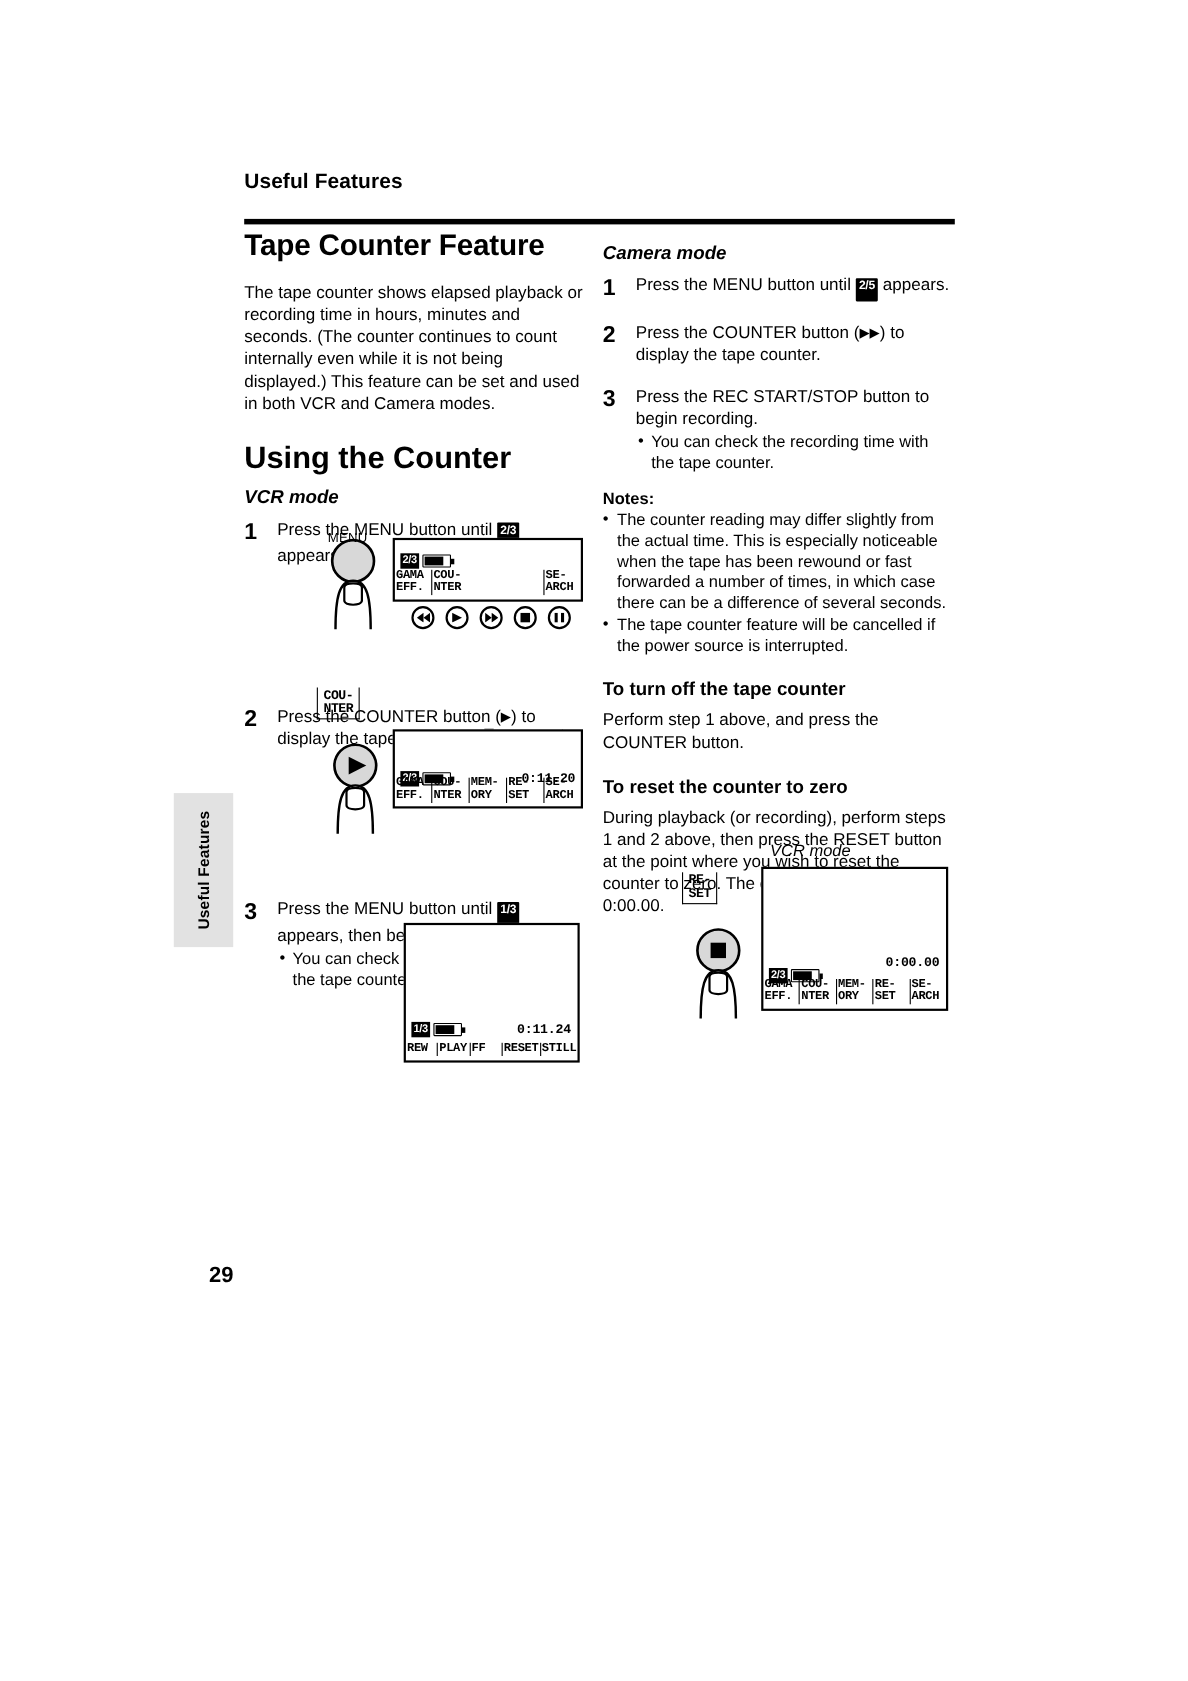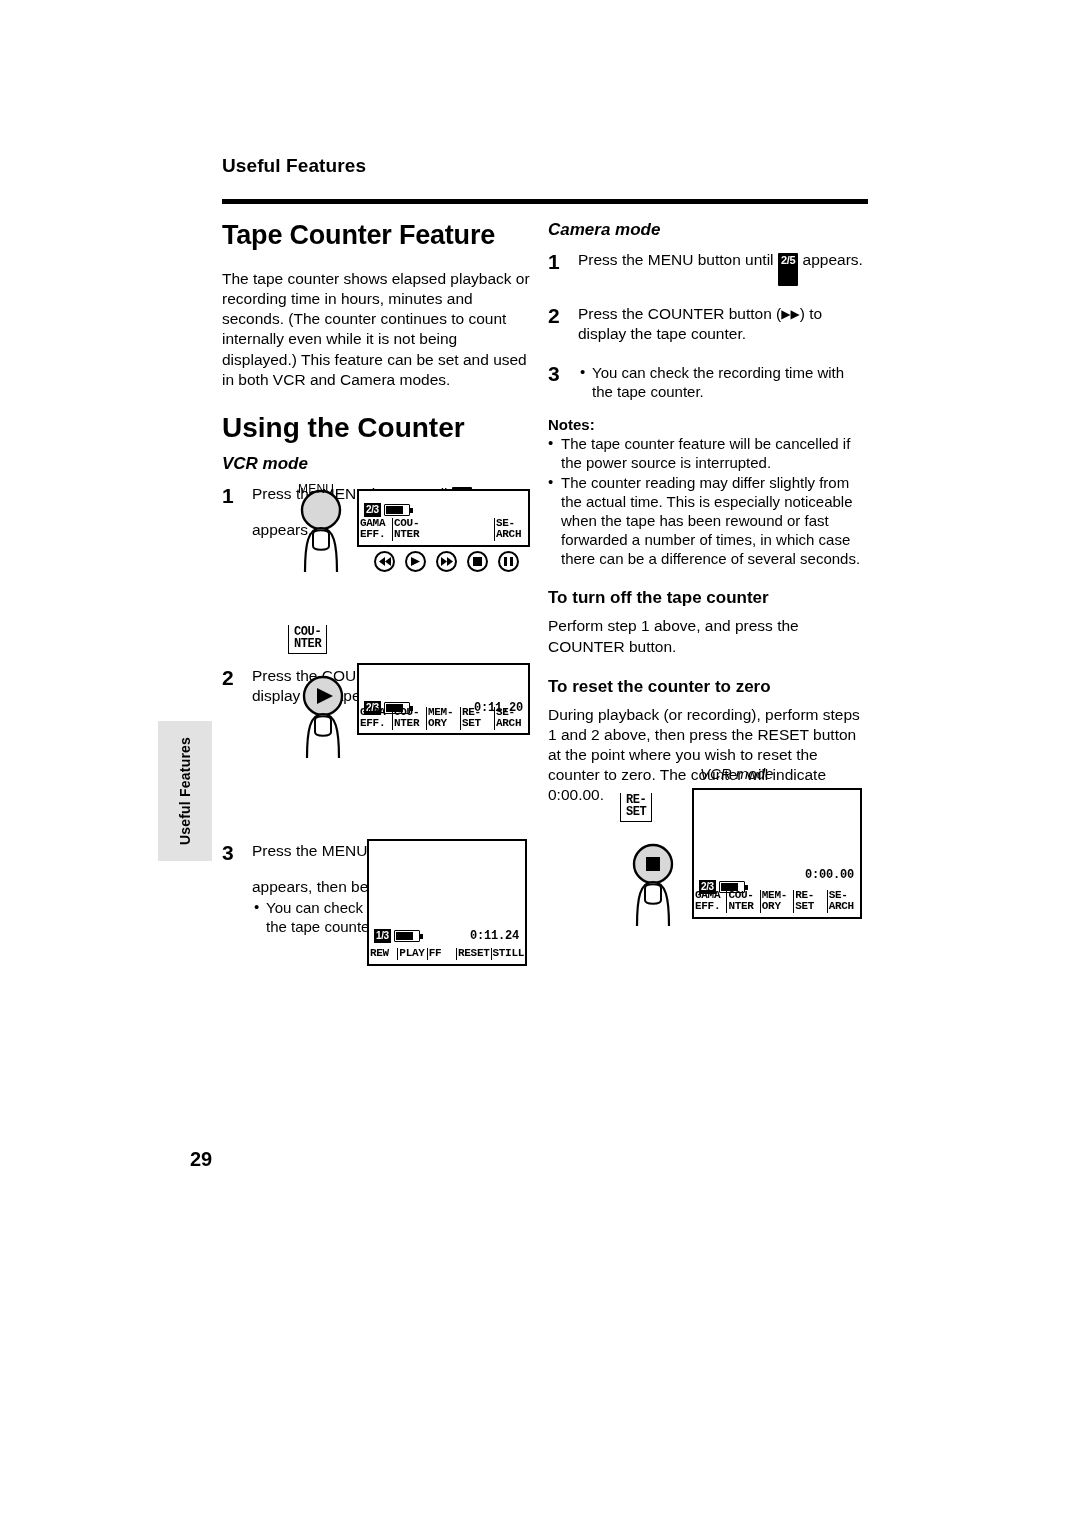--- a/index.html
+++ b/index.html
@@ -66,21 +66,21 @@
     left: 190px;
     top: 1148px;
     font-size: 20px;
     font-weight: bold;
   }
 
   
   .col-left {
     position: absolute;
     left: 222px;
-    top: 220px;
+    top: 208px;
     width: 312px;
   }
   .col-right {
     position: absolute;
     left: 548px;
     top: 220px;
     width: 320px;
   }
 
   h1.title {
@@ -172,21 +172,21 @@
   }
 
   
   .badge {
     display: inline-block;
     background: #000;
     color: #fff;
     font-size: 11px;
     font-weight: bold;
     line-height: 1;
-    padding: 2px 3px 20px 3px;
+    padding: 2px 3px 8px 3px;
     border-radius: 1px;
     vertical-align: 1px;
     letter-spacing: -.3px;
     font-family: "Liberation Sans", sans-serif;
   }
   .tri {
     display: inline-block;
     font-size: 12px;
     line-height: 1;
     vertical-align: 1px;
@@ -391,30 +391,31 @@
     <div class="step" style="margin-top:18px;">
       <div class="step-num">2</div>
       <div class="step-body">
         <span>Press the COUNTER button (</span><span class="tri">▶▶</span><span>) to display the tape counter.</span>
       </div>
     </div>
 
     <div class="step" style="margin-top:18px;">
       <div class="step-num">3</div>
       <div class="step-body">
+        <span>Press the REC START/STOP button to begin recording.</span>
         <ul class="bullets">
           <li>You can check the recording time with the tape counter.</li>
         </ul>
       </div>
     </div>
 
     <div class="notes-title">Notes:</div>
     <ul class="notes">
+      <li>The counter reading may differ slightly from the actual time. This is especially noticeable when the tape has been rewound or fast forwarded a number of times, in which case there can be a difference of several seconds.</li>
       <li>The tape counter feature will be cancelled if the power source is interrupted.</li>
-      <li>The counter reading may differ slightly from the actual time. This is especially noticeable when the tape has been rewound or fast forwarded a number of times, in which case there can be a difference of several seconds.</li>
     </ul>
 
     <h3 class="boldhead">To turn off the tape counter</h3>
     <p class="body">Perform step 1 above, and press the COUNTER button.</p>
 
     <h3 class="boldhead">To reset the counter to zero</h3>
     <p class="body">During playback (or recording), perform steps 1 and 2 above, then press the RESET button at the point where you wish to reset the counter to zero. The counter will indicate 0:00.00.</p>
   </div>
 
   <div class="illus" style="left:288px; top:484px;">

